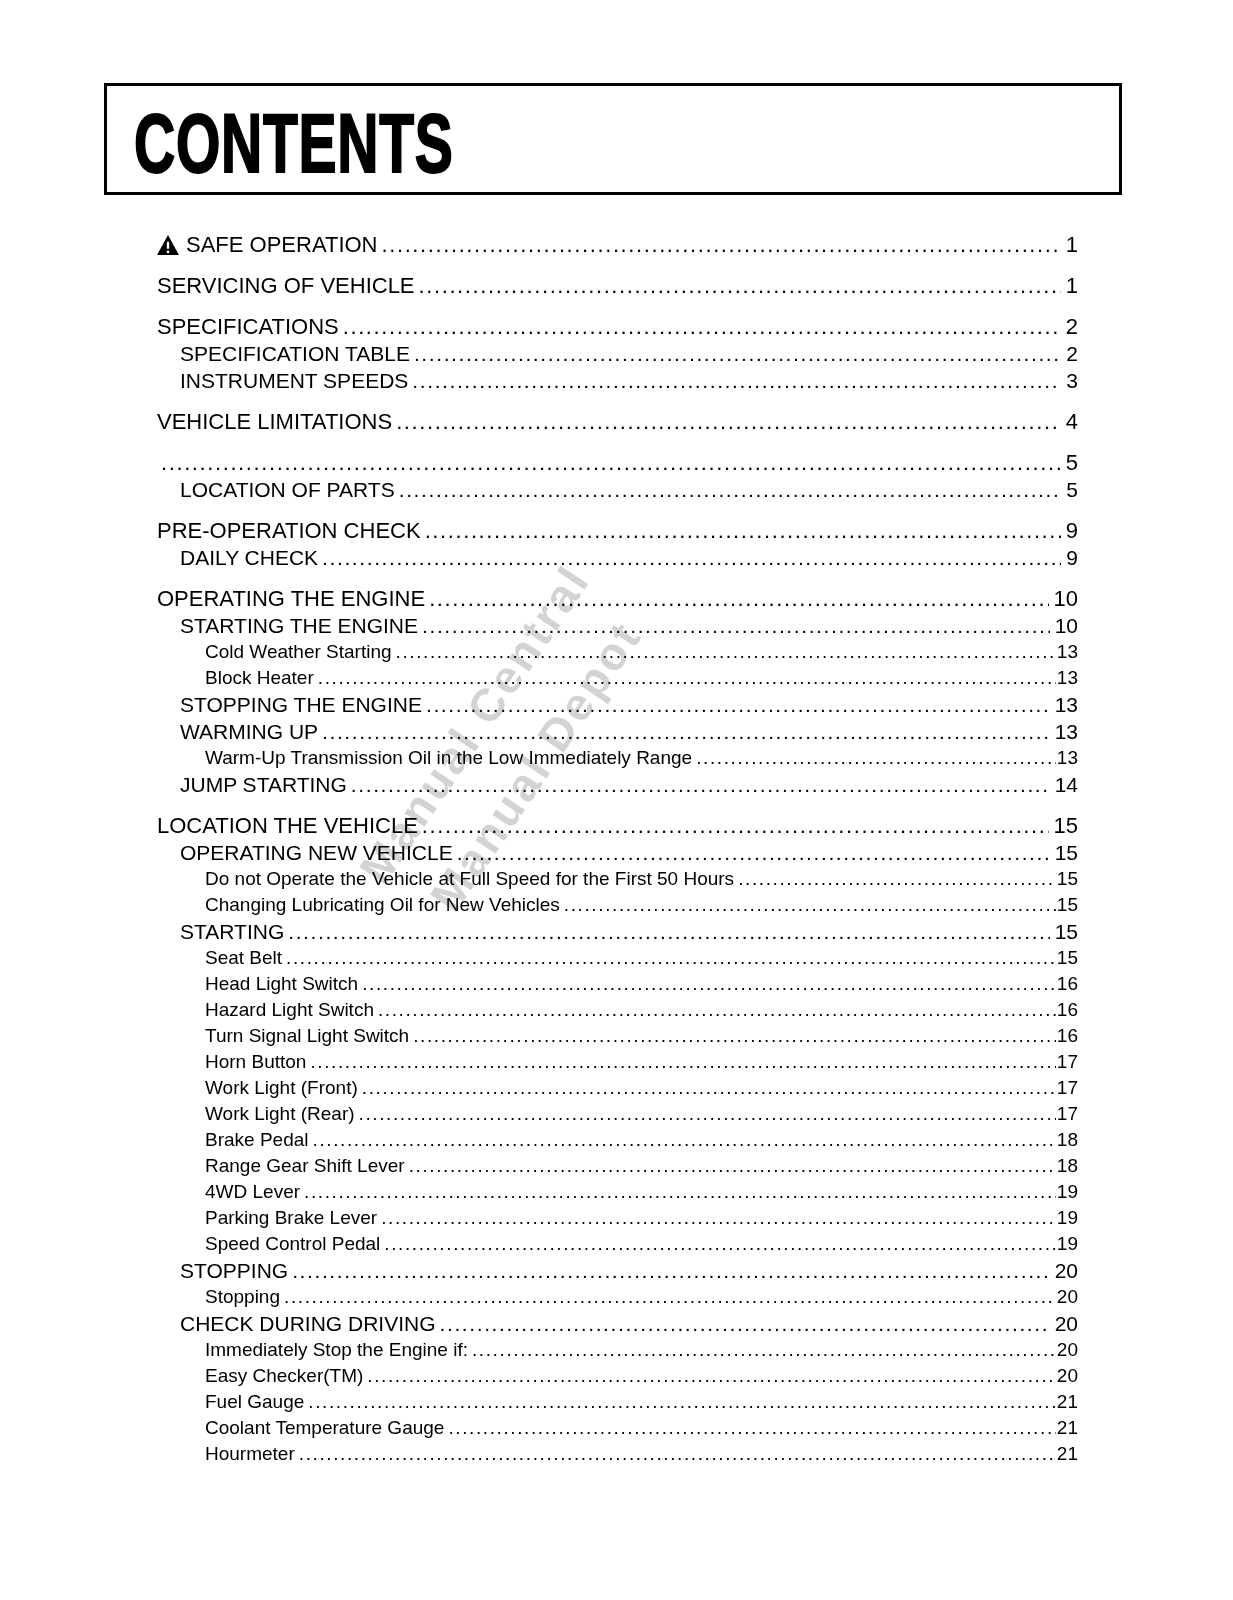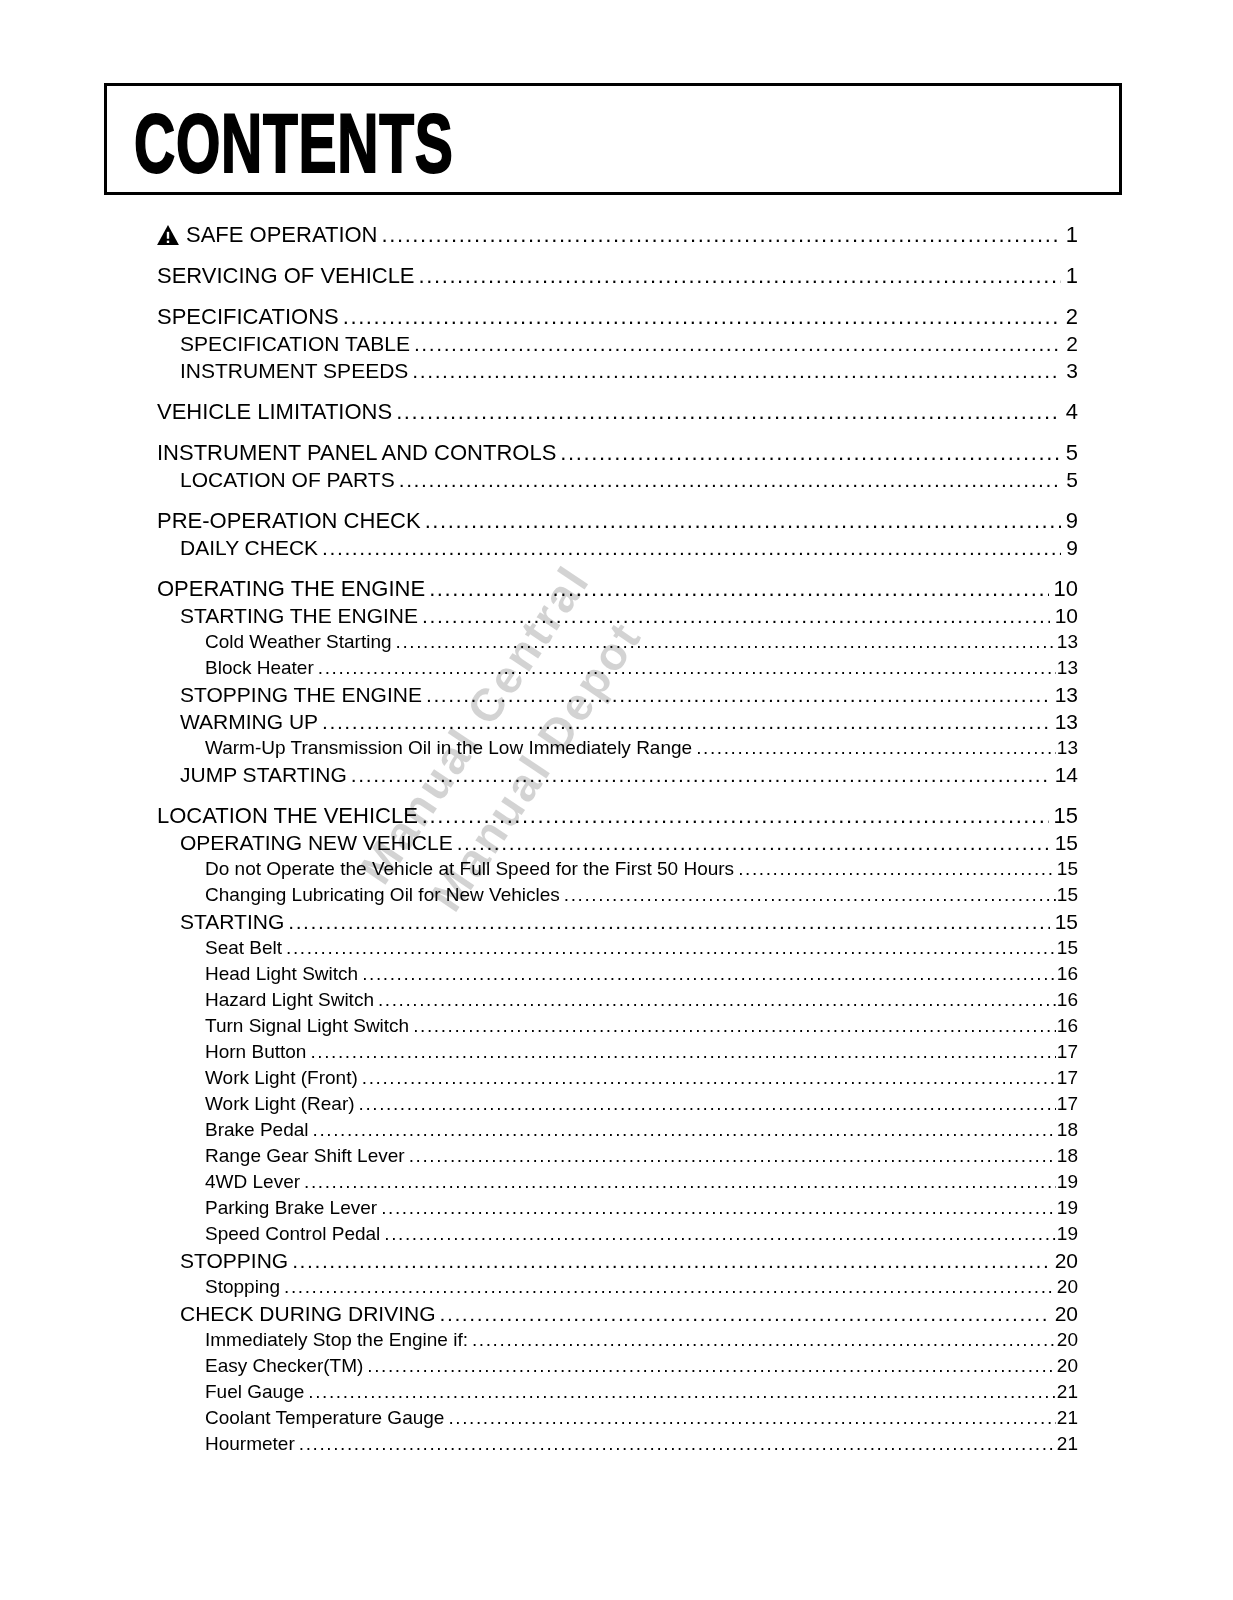--- a/index.html
+++ b/index.html
@@ -26,21 +26,21 @@
     display:flex; flex-direction:column; justify-content:center; align-items:center;
     transform:rotate(-56deg);
     font-size:46px; font-weight:700; letter-spacing:3px; line-height:74px;
     color:rgba(150,150,150,0.42); white-space:nowrap; z-index:1;
     pointer-events:none; user-select:none;
   }
 
   
   .toc { position:absolute; left:157px; top:219px; width:921px; z-index:2; }
   .group { margin-top:14px; }
-  .group:first-child { margin-top:2px; }
+  .group:first-child { margin-top:12px; }
 
   .entry { display:flex; align-items:baseline; }
   .entry.lv0 { font-size:22px; line-height:27px; padding-left:0; }
   .entry.lv1 { font-size:21px; line-height:27px; padding-left:23px; }
   .entry.lv2 { font-size:19px; line-height:26px; padding-left:48px; }
 
   .label { white-space:nowrap; }
   .dots { flex:1 1 auto; overflow:hidden; white-space:nowrap; margin-left:4px; }
   .lv0 .dots, .lv1 .dots { margin-right:5px; }
   .lv2 .dots { margin-right:1px; }
@@ -118,21 +118,20 @@
       <div class="entry lv0">
 
     <span class="label">VEHICLE LIMITATIONS</span>
     <span class="dots"></span>
     <span class="pnum">4</span>
   </div>
     </div>
     <div class="group">
       <div class="entry lv0">
 
-    <span class="label">INSTRUMENT PANEL AND CONTROLS</span>
     <span class="dots"></span>
     <span class="pnum">5</span>
   </div>
       <div class="entry lv1">
 
     <span class="label">LOCATION OF PARTS</span>
     <span class="dots"></span>
     <span class="pnum">5</span>
   </div>
     </div>

